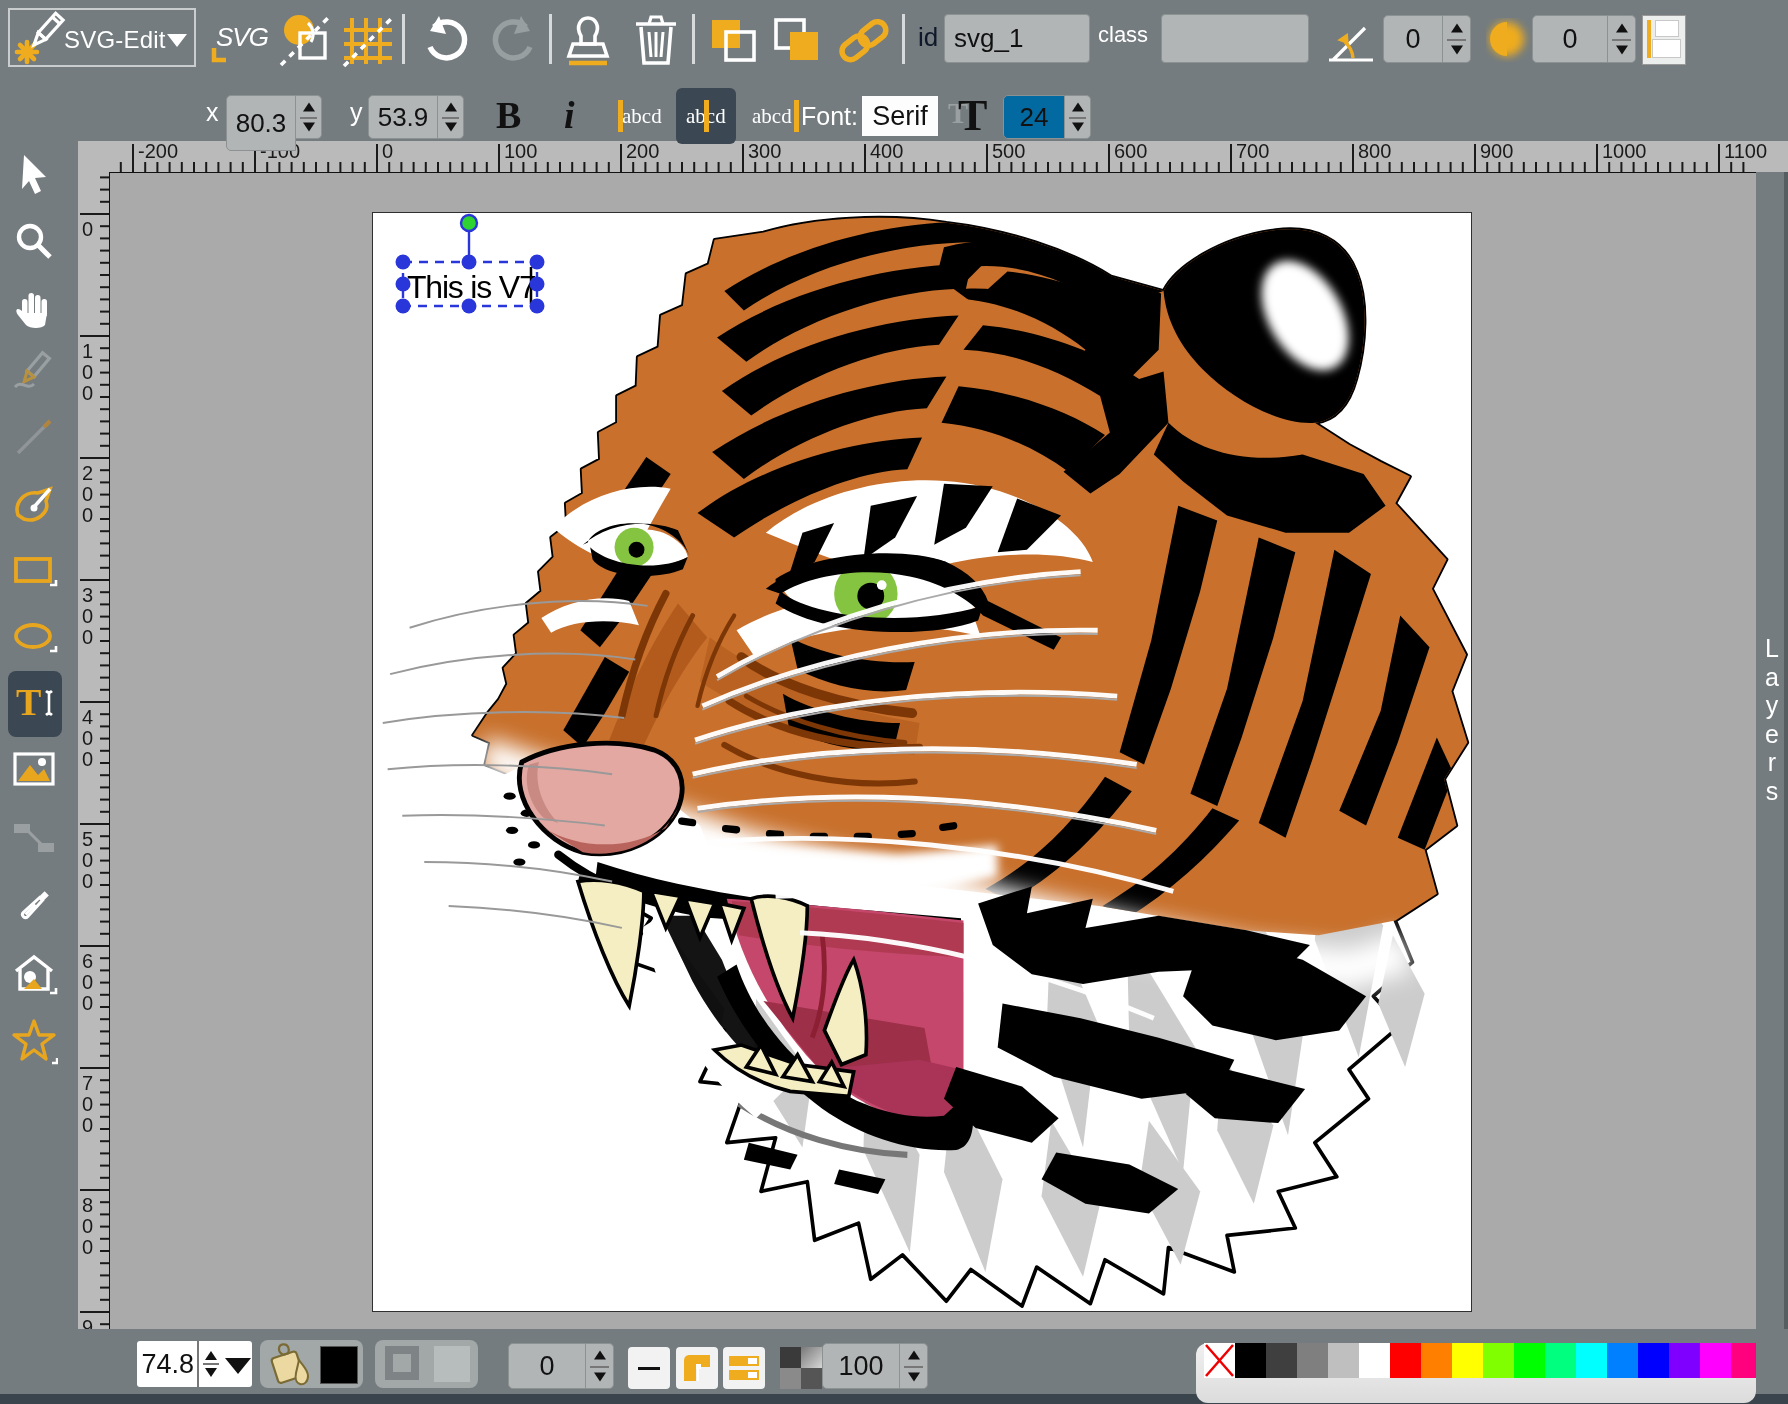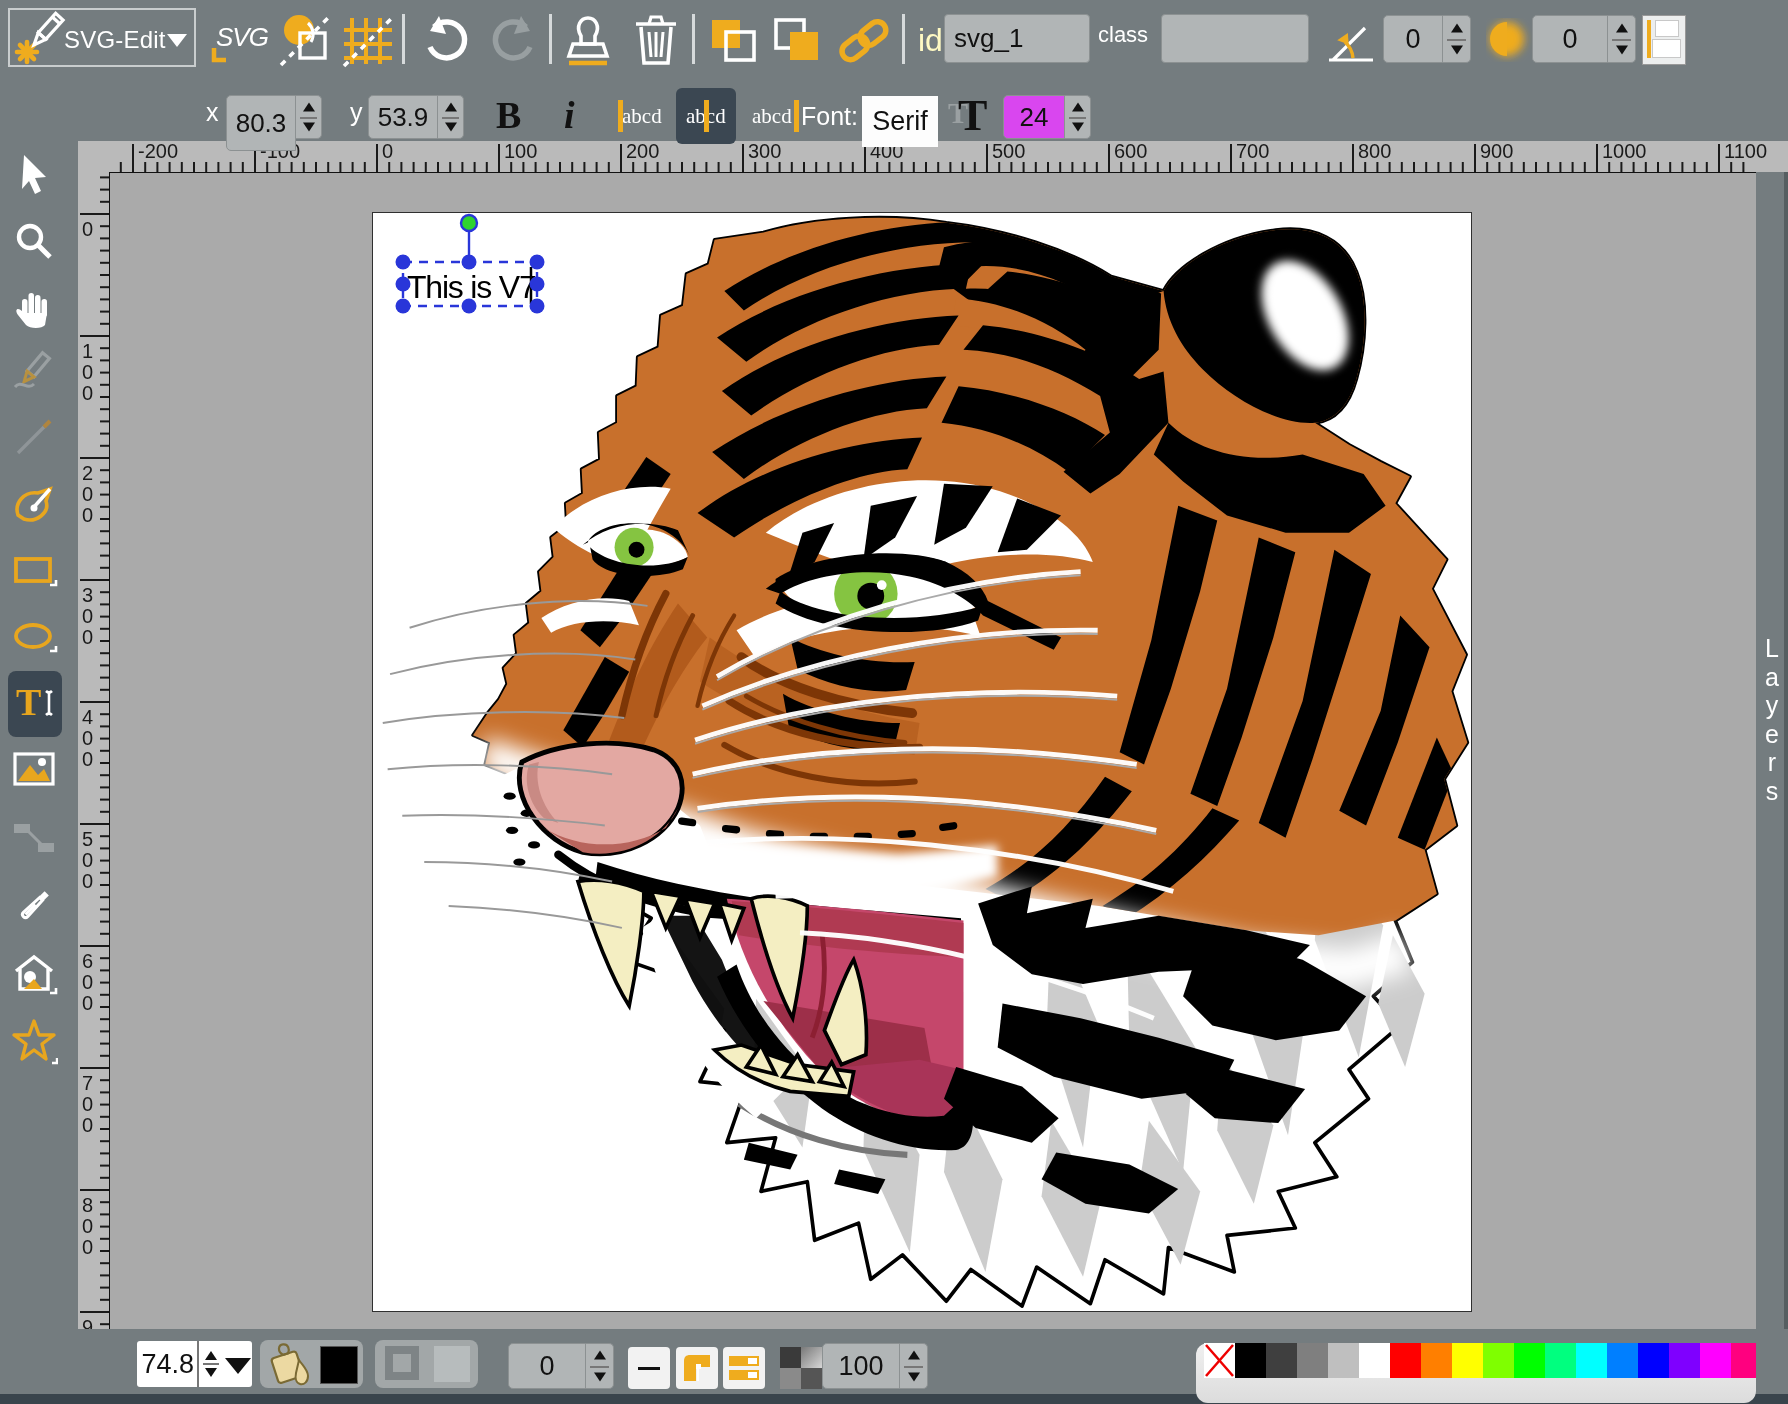--- a/index.html
+++ b/index.html
@@ -576,21 +576,21 @@
 <rect x="4" y="4" width="28" height="28" fill="none" stroke="#fff" stroke-width="3.6"></rect>
 <rect x="18" y="16" width="28" height="28" fill="#efac1e"></rect>
 </svg>
 <svg class="abs" style="left:836px;top:16px" width="56" height="48" viewBox="0 0 56 48">
 <g transform="rotate(-38 28 24)" fill="none" stroke="#efac1e" stroke-width="5.5">
 <rect x="2" y="16" width="28" height="17" rx="8.5"></rect>
 <rect x="25" y="16" width="28" height="17" rx="8.5"></rect>
 </g>
 </svg>
 <div class="abs" style="left:902px;top:14px;width:2.5px;height:50px;background:#d6dadb"></div>
-<div class="abs" style="left:918px;top:22px;color:#fef9c3;font-size:32px">id</div>
+<div class="abs" style="left:918px;top:22px;color:#0f172a;font-size:26px">id</div>
 <div class="abs" style="left:944px;top:14px;width:146px;height:49px;background:#b1b5b6;border:1px solid #8c9192;border-radius:4px;box-sizing:border-box;font-size:26px;color:#111;display:flex;align-items:center;padding-left:9px">svg_1</div>
 <div class="abs" style="left:1098px;top:22px;color:#fff;font-size:22px">class</div>
 <div class="abs" style="left:1161px;top:14px;width:148px;height:49px;background:#b1b5b6;border:1px solid #8c9192;border-radius:4px;box-sizing:border-box"></div>
 <svg class="abs" style="left:1325px;top:18px" width="52" height="46" viewBox="0 0 52 46">
 <path d="M4,42 L48,42 M8,42 L40,10" fill="none" stroke="#fff" stroke-width="3.2"></path>
 <path d="M28,40 A24,24 0 0 0 20,24" fill="none" stroke="#efac1e" stroke-width="3.4"></path>
 <path d="M14,18 L21,28 L27,18 Z" fill="#efac1e" transform="rotate(-35 20 23)"></path>
 </svg>
 <div style="position:absolute;left:1383px;top:15px;width:60px;height:48px;background:#b1b5b6;border:1px solid #8c9192;border-radius:5px 0 0 5px;box-sizing:border-box;display:flex;align-items:center;justify-content:center;font-size:27px;color:#111">0</div>
 <div style="position:absolute;left:1443px;top:15px;width:28px;height:48px;background:#b1b5b6;border:1px solid #8c9192;border-left:none;border-radius:0 5px 5px 0;box-sizing:border-box">
@@ -637,24 +637,24 @@
 <div class="abs" style="left:496px;top:93px;color:#111;font-size:38px;font-weight:bold;font-family:'Liberation Serif',serif">B</div>
 <div class="abs" style="left:564px;top:93px;color:#111;font-size:38px;font-style:italic;font-weight:bold;font-family:'Liberation Serif',serif">i</div>
 <div class="abs" style="left:622px;top:104px;color:#fff;font-size:21px;font-family:'Liberation Serif',serif">abcd</div>
 <div class="abs" style="left:618px;top:100px;width:4.5px;height:32px;background:#efac1e"></div>
 <div class="abs" style="left:676px;top:88px;width:60px;height:56px;background:#3b4752;border-radius:6px"></div>
 <div class="abs" style="left:686px;top:104px;color:#fff;font-size:21px;font-family:'Liberation Serif',serif">abcd</div>
 <div class="abs" style="left:704px;top:100px;width:4.5px;height:32px;background:#efac1e"></div>
 <div class="abs" style="left:752px;top:104px;color:#fff;font-size:21px;font-family:'Liberation Serif',serif">abcd</div>
 <div class="abs" style="left:794px;top:100px;width:4.5px;height:32px;background:#efac1e"></div>
 <div class="abs" style="left:801px;top:102px;color:#fff;font-size:25px">Font:</div>
-<div class="abs" style="left:862px;top:96px;width:76px;height:51px;background:#fdfdfd;display:flex;align-items:center;justify-content:center;font-size:27px;color:#111">Serif</div>
+<div class="abs" style="left:862px;top:96px;width:76px;height:40px;background:#fdfdfd;display:flex;align-items:center;justify-content:center;font-size:27px;color:#111">Serif</div>
 <div class="abs" style="left:948px;top:96px;color:#9aa0a2;font-size:30px;font-weight:bold;font-family:'Liberation Serif',serif">T</div>
 <div class="abs" style="left:958px;top:90px;color:#111;font-size:44px;font-weight:bold;font-family:'Liberation Serif',serif">T</div>
-<div style="position:absolute;left:1003px;top:95px;width:62px;height:44px;background:#d946ef;border:1px solid #8c9192;border-radius:5px 0 0 5px;box-sizing:border-box;display:flex;align-items:center;justify-content:center;font-size:26px;color:#111">24</div>
+<div style="position:absolute;left:1003px;top:95px;width:62px;height:44px;background:#0369a1;border:1px solid #8c9192;border-radius:5px 0 0 5px;box-sizing:border-box;display:flex;align-items:center;justify-content:center;font-size:26px;color:#111">24</div>
 <div style="position:absolute;left:1065px;top:95px;width:26px;height:44px;background:#b1b5b6;border:1px solid #8c9192;border-left:none;border-radius:0 5px 5px 0;box-sizing:border-box">
 <div style="position:absolute;left:50%;top:26%;transform:translate(-50%,-50%);width:0;height:0;border-left:6px solid transparent;border-right:6px solid transparent;border-bottom:9px solid #111"></div>
 <div style="position:absolute;left:50%;top:74%;transform:translate(-50%,-50%);width:0;height:0;border-left:6px solid transparent;border-right:6px solid transparent;border-top:9px solid #111"></div>
 <div style="position:absolute;left:15%;top:50%;width:70%;height:1.5px;background:#777"></div>
 </div>
 <div class="abs" style="left:0px;top:141px;width:78px;height:1263px;background:#747c7f"></div>
 <div class="abs" style="left:8px;top:671px;width:54px;height:66px;background:#3b4752;border-radius:8px"></div>
 <svg class="abs" style="left:10px;top:151px" width="48" height="48" viewBox="0 0 48 48">
     <path d="M14,4 L36,26 L25,27 L31,40 L25,43 L19,30 L12,38 Z" fill="#fff"></path>
   </svg>

